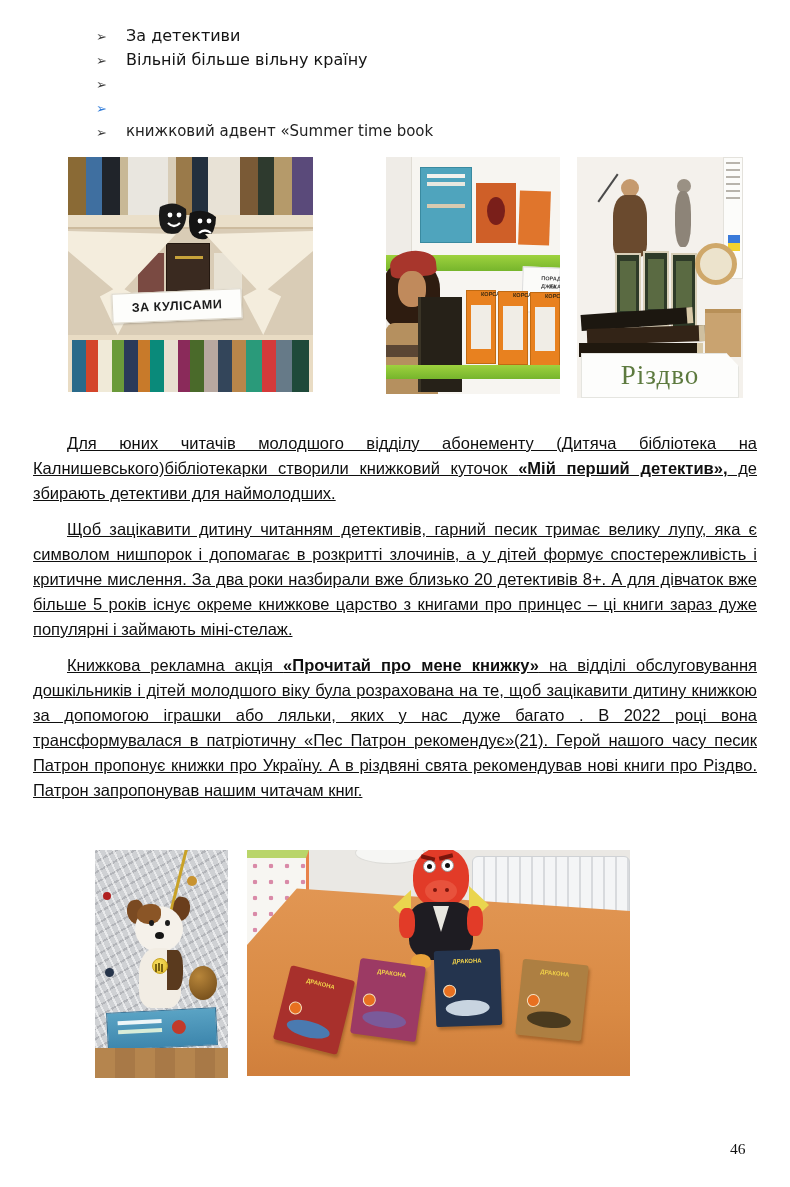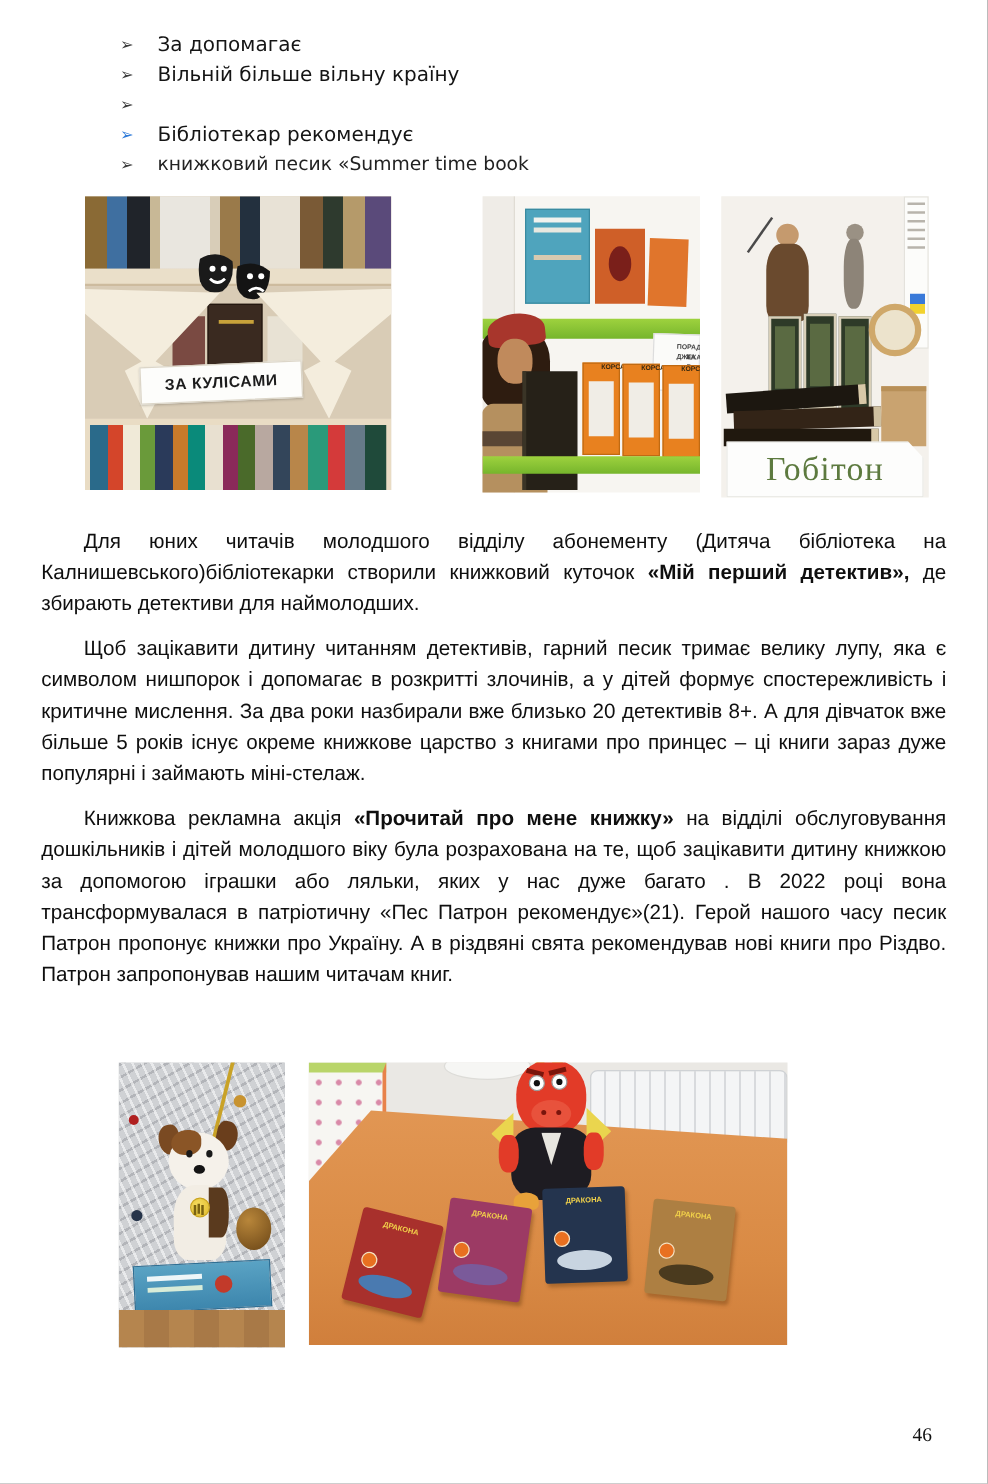--- a/index.html
+++ b/index.html
@@ -11,21 +11,21 @@
   
   .bullets{position:absolute;left:96px;top:24px;list-style:none;margin:0;padding:0;}
   .bullets li{display:flex;align-items:flex-start;line-height:23px;font-size:16px;color:#151515;
     font-family:"DejaVu Sans","Liberation Sans",sans-serif;}
   .bullets .mk{width:30px;font-size:13px;color:#3c3c3c;flex:0 0 30px;padding-top:1px;}
   .bullets .mk.blue{color:#2f7bd9;}
   .bullets li:last-child{font-size:15px;color:#222;}
   
   .bodytext{position:absolute;left:33px;top:421px;width:724px;font-size:16.5px;line-height:25px;
     text-align:justify;color:#0f0f0f;}
-  .bodytext p{margin:0 0 11px 0;text-indent:34px;}
+  .bodytext p{margin:10px 0 11px 0;text-indent:34px;text-decoration:underline;}
   .b{font-weight:bold;}
   
   .pagenum{position:absolute;left:730px;top:1140px;font-family:"Liberation Serif",serif;
     font-size:15.5px;color:#111;}
   
   .ph{position:absolute;margin:0;padding:0;overflow:hidden;background:#eee;}
   .ph *{position:absolute;box-sizing:border-box;}
   
   .ph1{left:68px;top:157px;width:245px;height:235px;background:#ded2bd;}
   .p1-top{left:0;top:0;width:245px;height:58px;background:linear-gradient(90deg,
@@ -177,36 +177,35 @@
   .t-book span{position:absolute;left:0;top:8px;width:100%;}
 </style>
 </head>
 <body>
 
 <div id="page">
 
   <ul class="bullets">
     <li>
       <span class="mk">➢</span>
-      <span>За допомагає</span>
+      <span>За детективи</span>
       </li>
     <li>
       <span class="mk">➢</span>
       <span>Вільній більше вільну країну</span>
       </li>
     <li>
       <span class="mk">➢</span>
       </li>
     <li>
       <span class="mk blue">➢</span>
-      <span>Бібліотекар рекомендує</span>
       </li>
     <li>
       <span class="mk">➢</span>
-      <span>книжковий песик «Summer time book</span>
+      <span>книжковий адвент «Summer time book</span>
       </li>
   </ul>
 
   <figure class="ph ph1">
     <div class="p1-top"></div>
     <div class="p1-board"></div>
     <div class="p1-wall"></div>
     <div class="p1-bk2"></div>
     <div class="p1-bk3"></div>
     <div class="p1-bk1">
@@ -298,21 +297,21 @@
       </div>
     <div class="p3-sb p3-s3">
         <i></i>
       </div>
     <div class="p3-hoop"></div>
     <div class="p3-st1"></div>
     <div class="p3-st2"></div>
     <div class="p3-st3"></div>
     <div class="p3-rb"></div>
     <div class="p3-sign">
-      <span>Гобітон</span>
+      <span>Різдво</span>
     </div>
   </figure>
 
   <div class="bodytext">
     <p><span>Для юних читачів молодшого відділу абонементу (Дитяча бібліотека на Калнишевського)бібліотекарки  створили книжковий куточок </span><span class="b">«Мій перший детектив»,</span><span> де збирають детективи для наймолодших.</span></p>
     <p><span>Щоб зацікавити дитину читанням детективів, гарний песик тримає велику лупу, яка є символом нишпорок і допомагає в розкритті злочинів, а у дітей формує спостережливість і критичне мислення. За два роки назбирали вже близько 20 детективів 8+. А для дівчаток вже більше 5 років існує окреме книжкове царство з книгами про принцес – ці книги зараз дуже популярні і займають міні-стелаж.</span></p>
     <p><span>Книжкова рекламна акція </span><span class="b">«Прочитай про мене книжку»</span><span> на відділі обслуговування дошкільників і дітей молодшого віку була розрахована на те, щоб зацікавити дитину книжкою за допомогою іграшки або ляльки, яких  у нас дуже багато . В 2022 році вона трансформувалася в патріотичну «Пес Патрон рекомендує»(21). Герой нашого часу песик Патрон пропонує книжки про Україну. А в різдвяні свята рекомендував нові книги про Різдво. Патрон запропонував нашим читачам  книг.</span></p>
   </div>
 
   <figure class="ph ph4">

